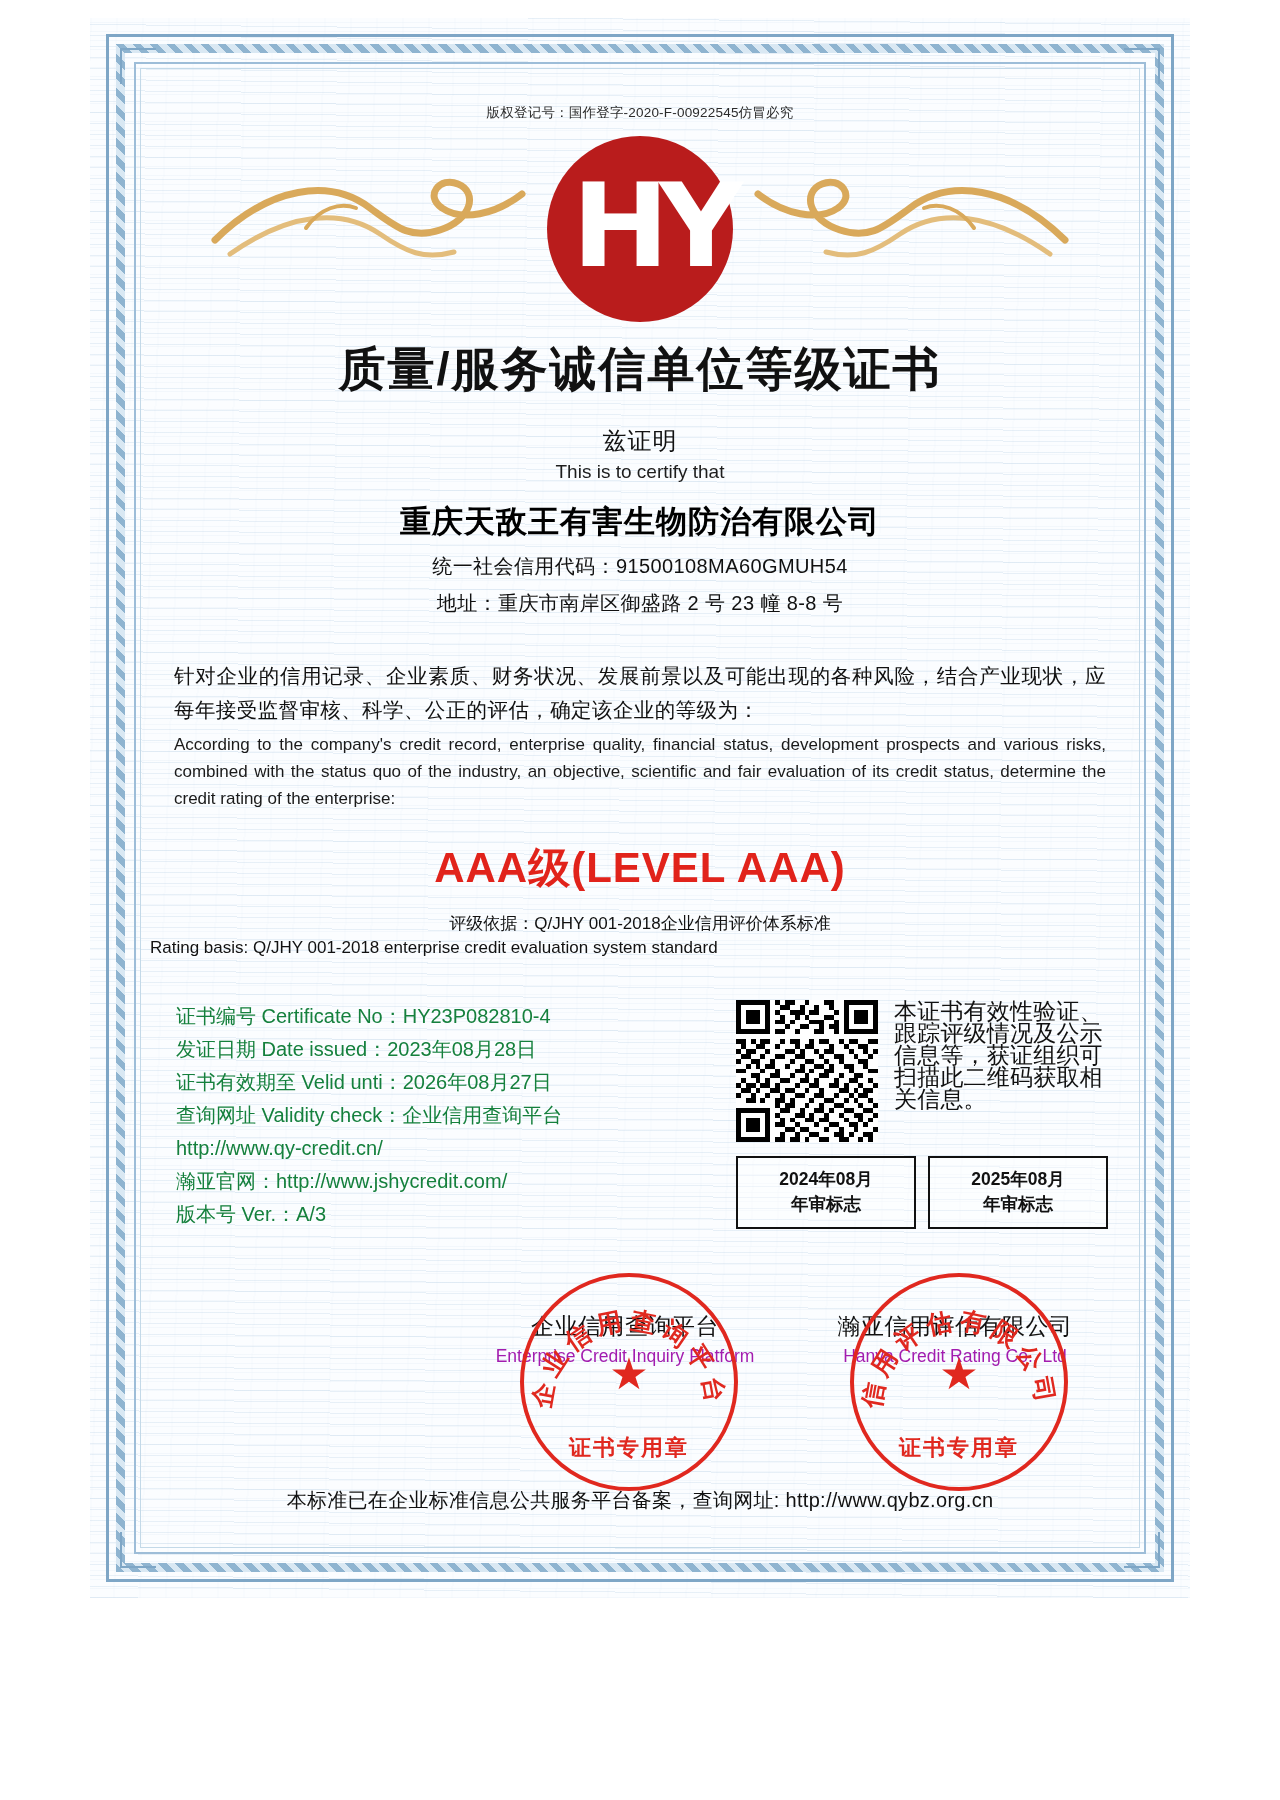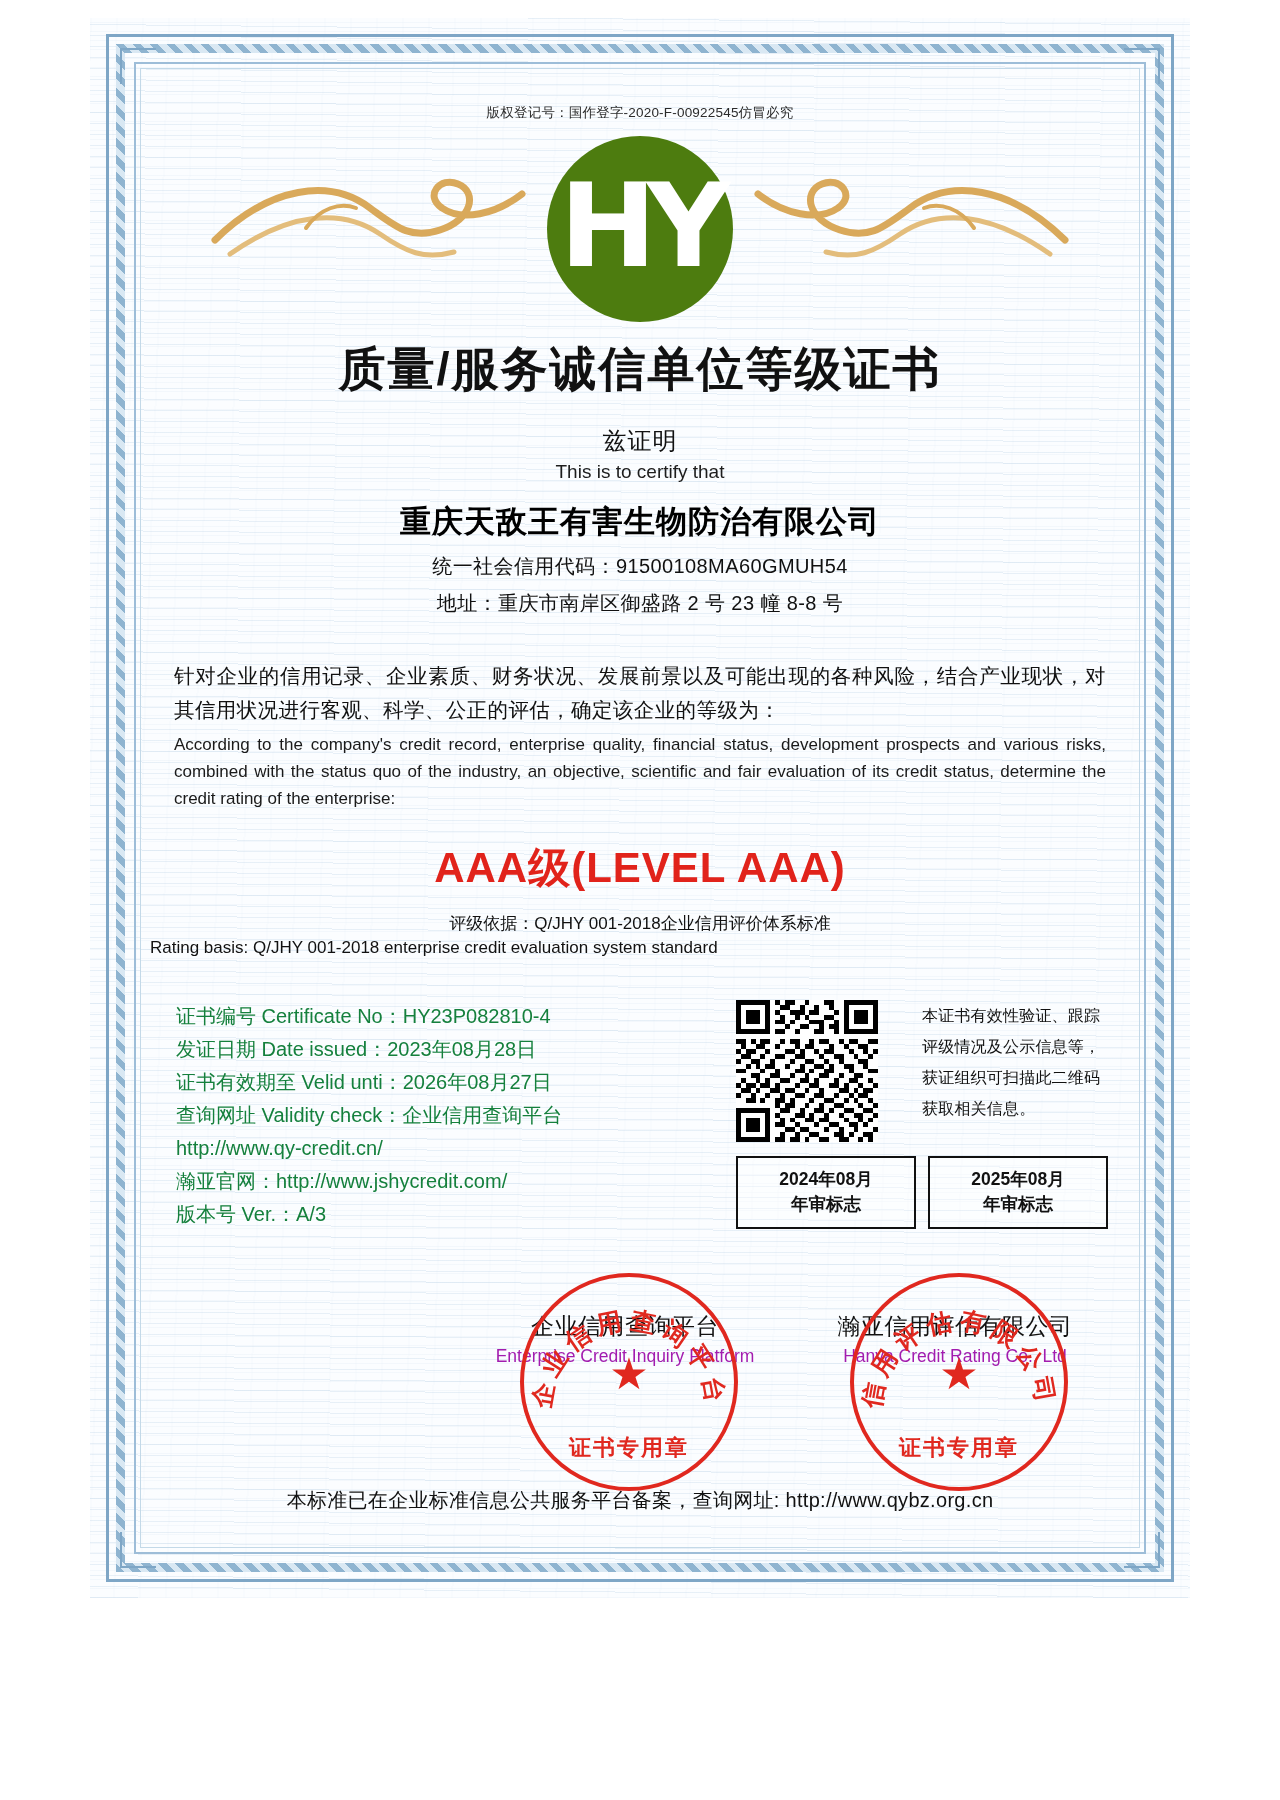--- a/index.html
+++ b/index.html
@@ -116,24 +116,24 @@
   .flourish.right { right: 60px; transform: scaleX(-1); }
 
   .emblem {
     position: absolute;
     left: 50%;
     top: 12px;
     transform: translateX(-50%);
     width: 186px;
     height: 186px;
     border-radius: 50%;
-    background: #4d7c0f;
+    background: #b91c1c;
     display: flex;
     align-items: center;
-    justify-content: center;
+    justify-content: flex-end;
   }
   .emblem .hy {
     color: #ffffff;
     font-size: 116px;
     font-weight: bold;
     font-family: "DejaVu Sans", sans-serif;
     letter-spacing: -10px;
     line-height: 1;
     margin-top: -6px;
   }
@@ -244,25 +244,24 @@
     display: flex;
     gap: 16px;
   }
   .qr {
     width: 142px;
     height: 142px;
     flex: 0 0 142px;
     background: #fff;
   }
   .qr-note {
-    font-size: 16px;
-    line-height: 31px;
+    font-size: 23px;
+    line-height: 22px;
     color: #111;
     letter-spacing: .2px;
-    margin-left: 28px;
   }
   .stamp-boxes {
     display: flex;
     gap: 12px;
     margin-top: 14px;
     font-weight: bold;
   }
   .stamp-box {
     flex: 1;
     border: 2px solid #111;
@@ -390,21 +389,21 @@
     <div class="title-cn">质量/服务诚信单位等级证书</div>
 
     <div class="certify-cn">兹证明</div>
     <div class="certify-en">This is to certify that</div>
 
     <div class="company">重庆天敌王有害生物防治有限公司</div>
     <div class="company-meta">统一社会信用代码：91500108MA60GMUH54</div>
     <div class="company-meta">地址：重庆市南岸区御盛路 2 号 23 幢 8-8 号</div>
 
     <div class="body-block">
-      <div class="body-cn">针对企业的信用记录、企业素质、财务状况、发展前景以及可能出现的各种风险，结合产业现状，对其信用状况进行客观、科学、公正的评估，确定该企业的等级为：</div>
+      <div class="body-cn">针对企业的信用记录、企业素质、财务状况、发展前景以及可能出现的各种风险，结合产业现状，应每年接受监督审核、科学、公正的评估，确定该企业的等级为：</div>
       <div class="body-en">According to the company's credit record, enterprise quality, financial status, development prospects and various risks, combined with the status quo of the industry, an objective, scientific and fair evaluation of its credit status, determine the credit rating of the enterprise:</div>
     </div>
 
     <div class="level">AAA级(LEVEL AAA)</div>
     <div class="basis-cn">评级依据：Q/JHY 001-2018企业信用评价体系标准</div>
     <div class="basis-en">Rating basis: Q/JHY 001-2018 enterprise credit evaluation system standard</div>
 
     <div class="details-row">
       <div class="details-left">
         <div>证书编号 Certificate No：HY23P082810-4</div>

